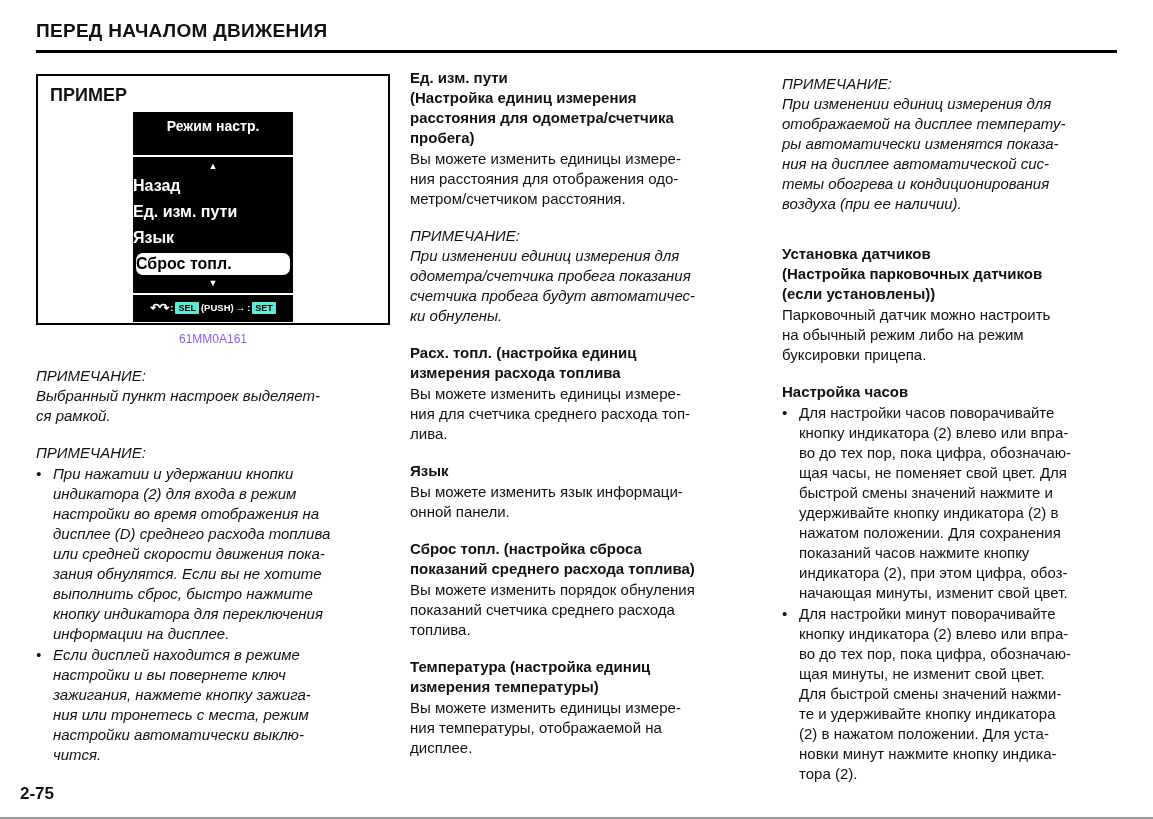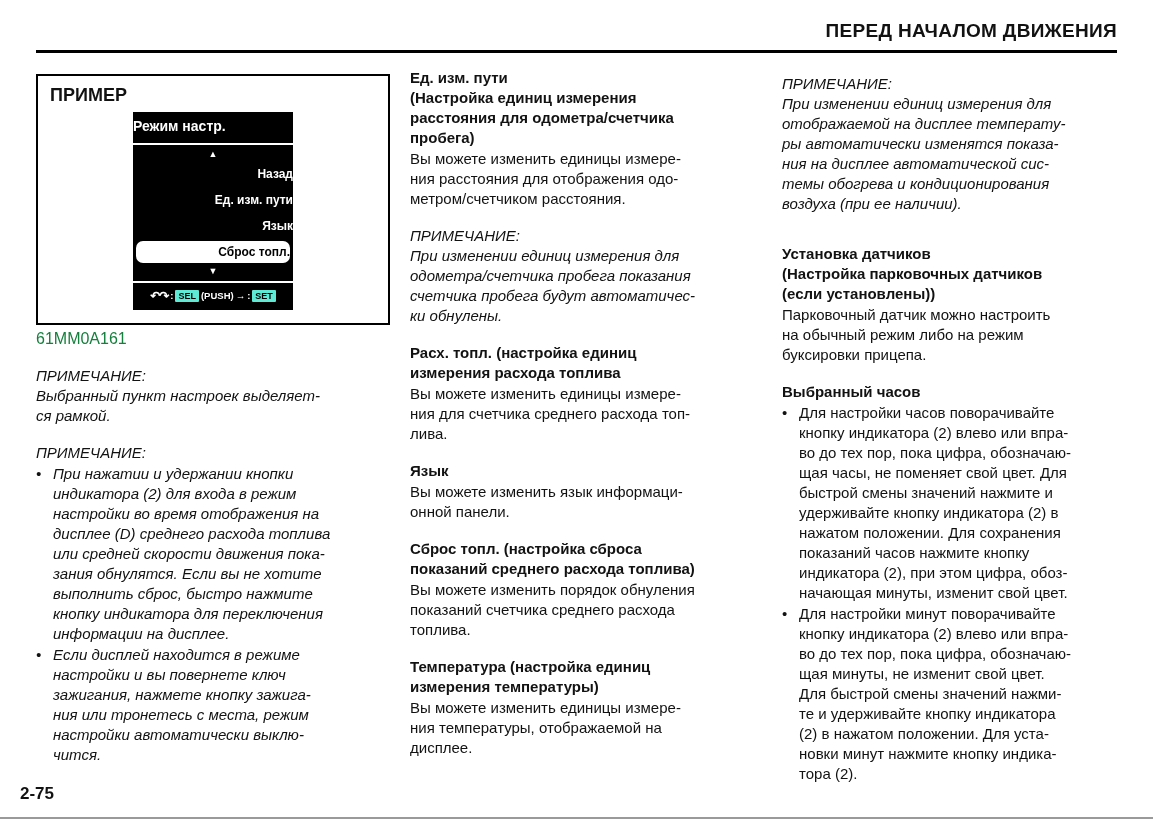--- a/index.html
+++ b/index.html
@@ -2,21 +2,21 @@
 <html><head>
 <meta charset="utf-8">
 <style>
   html,body{margin:0;padding:0;background:#fff;}
   .page{
     position:relative;width:1153px;height:819px;background:#ffffff;
     font-family:"Liberation Sans", sans-serif;color:#121212;overflow:hidden;
   }
   
   .hdr{padding:20px 36px 0 36px;}
-  .hdr-title{font-size:19px;font-weight:bold;margin:0;letter-spacing:.3px;text-align:right;}
+  .hdr-title{font-size:19px;font-weight:bold;margin:0;letter-spacing:.3px;}
   .hdr-rule{height:3px;background:#000;margin-top:8px;}
   
   .columns{display:flex;gap:20px;padding:0 21px 0 36px;margin-top:15px;box-sizing:border-box;}
   .col{font-size:15px;line-height:20px;}
   .col-left{width:354px;}
   .col-mid{width:352px;}
   .col-right{width:350px;}
   .pre{white-space:pre-line;}
   .heading{font-weight:bold;line-height:20px;}
   .body-txt{margin-top:1px;}
@@ -24,31 +24,31 @@
   .note{margin-top:17px;}
   .note-title{font-style:italic;}
   .note-body{font-style:italic;}
   .bullet-row{display:flex;margin-top:1px;}
   .bullet-row .dot{flex:0 0 17px;width:17px;}
   .italic{font-style:italic;}
   
   .figure-box{border:2px solid #000;height:251px;box-sizing:border-box;margin-top:6px;padding:9px 12px;}
   .figure-label{font-weight:bold;font-size:18px;}
   .display{width:160px;margin:7px auto 0 auto;background:#000;color:#fff;font-weight:bold;}
-  .disp-header{text-align:left;font-size:14px;padding:4px 0 7px 0;border-bottom:2px solid #fff;}
+  .disp-header{text-align:center;font-size:14px;padding:4px 0 19px 0;border-bottom:2px solid #fff;}
   .disp-arrow{text-align:center;font-size:9px;line-height:13px;color:#fff;}
   .disp-list{padding-top:3px;}
-  .disp-item{text-align:right;font-size:12px;line-height:26px;}
+  .disp-item{text-align:left;font-size:16px;line-height:26px;}
   .disp-item.selected{background:#fff;color:#000;margin:2px 3px;line-height:22px;border-radius:7px;}
   .disp-hint{border-top:2px solid #fff;margin-top:3px;padding:3px 2px 4px 2px;
     display:flex;align-items:center;justify-content:center;gap:2px;
     font-size:9.5px;font-weight:bold;white-space:nowrap;}
   .rotate{font-size:12px;letter-spacing:-1px;}
   .key{background:#5eead4;color:#000;padding:0 3px;border-radius:1px;font-size:9px;line-height:12px;}
-  .figure-caption{text-align:left;font-size:16px;color:#15803d;margin-top:4px;}
+  .figure-caption{text-align:center;font-size:12px;color:#8b5cf6;margin-top:4px;}
   
   .page-number{position:absolute;left:20px;bottom:15px;font-weight:bold;font-size:17px;}
   .bottom-rule{position:absolute;left:0;bottom:0;width:100%;height:2px;background:#9a9a9a;}
 </style>
 </head>
 <body>
 
 <div class="page">
 
   <div class="hdr">
@@ -173,21 +173,21 @@
       </div>
       <div class="section" style="margin-top:30px;">
         <div class="heading pre">Установка датчиков
 (Настройка парковочных датчиков
 (если установлены))</div>
         <div class="body-txt pre">Парковочный датчик можно настроить
 на обычный режим либо на режим
 буксировки прицепа.</div>
       </div>
       <div class="section">
-        <div class="heading pre">Выбранный часов</div>
+        <div class="heading pre">Настройка часов</div>
         <div class="bullet-row">
           <span class="dot">•</span>
           <div class="pre">Для настройки часов поворачивайте
 кнопку индикатора (2) влево или впра-
 во до тех пор, пока цифра, обозначаю-
 щая часы, не поменяет свой цвет. Для
 быстрой смены значений нажмите и
 удерживайте кнопку индикатора (2) в
 нажатом положении. Для сохранения
 показаний часов нажмите кнопку

